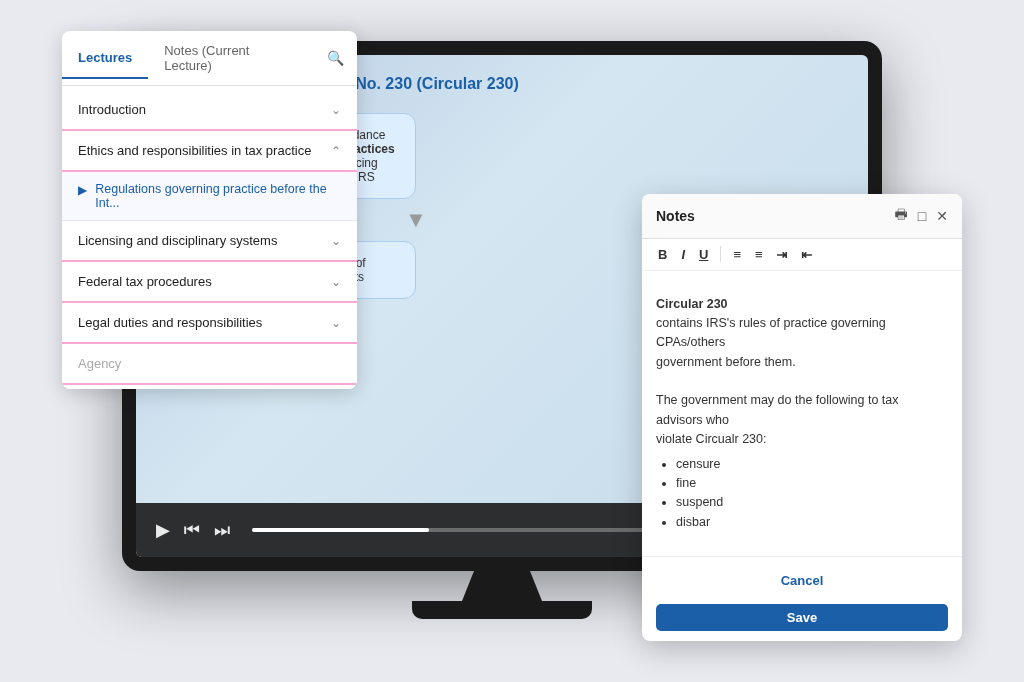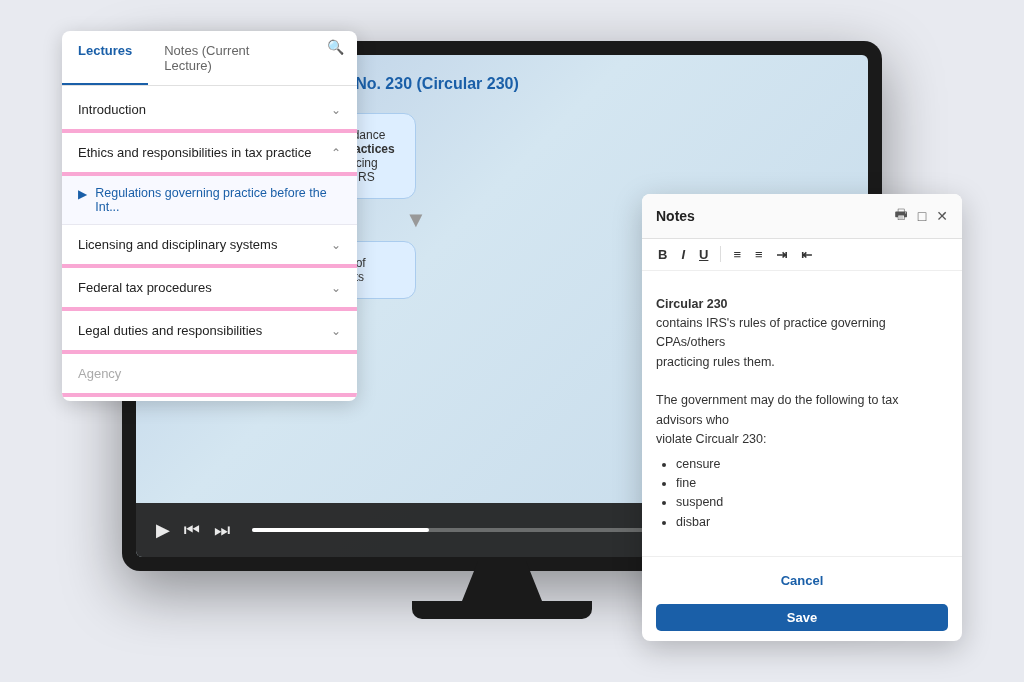--- a/index.html
+++ b/index.html
@@ -224,20 +224,21 @@
       width: 295px;
       background: white;
       border-radius: 8px;
       box-shadow: 0 4px 20px rgba(0,0,0,0.18);
       overflow: hidden;
       z-index: 10;
     }
 
     .sidebar-header {
       display: flex;
+      align-items: center;
       border-bottom: 1px solid #e0e0e0;
       padding: 0;
     }
 
     .sidebar-tab {
       padding: 12px 16px;
       font-size: 13px;
       font-weight: 600;
       color: #1a5fa8;
       border-bottom: 2px solid #1a5fa8;
@@ -263,21 +264,21 @@
     .sidebar-items {
       padding: 4px 0;
     }
 
     .sidebar-item {
       display: flex;
       align-items: center;
       justify-content: space-between;
       padding: 12px 16px;
       cursor: pointer;
-      border-bottom: 4px solid #f9a8d4;
+      border-bottom: 2px solid #f9a8d4;
     }
 
     .sidebar-item-label {
       font-size: 13px;
       color: #222;
       flex: 1;
     }
 
     .sidebar-item-icon {
       font-size: 12px;
@@ -538,21 +539,21 @@
       <span class="toolbar-btn">≡</span>
       <span class="toolbar-btn">⇥</span>
       <span class="toolbar-btn">⇤</span>
     </div>
 
     <div class="notes-body">
       <div>
         <strong>Circular 230</strong>
       </div>
       <div>contains IRS's rules of practice governing CPAs/others</div>
-      <div>practicing rules them.</div>
+      <div>government before them.</div>
       <br>
       <div>The government may do the following to tax advisors who</div>
       <div>violate Circualr 230:</div>
       <ul class="notes-list">
         <li>censure</li>
         <li>fine</li>
         <li>suspend</li>
         <li>disbar</li>
       </ul>
     </div>

